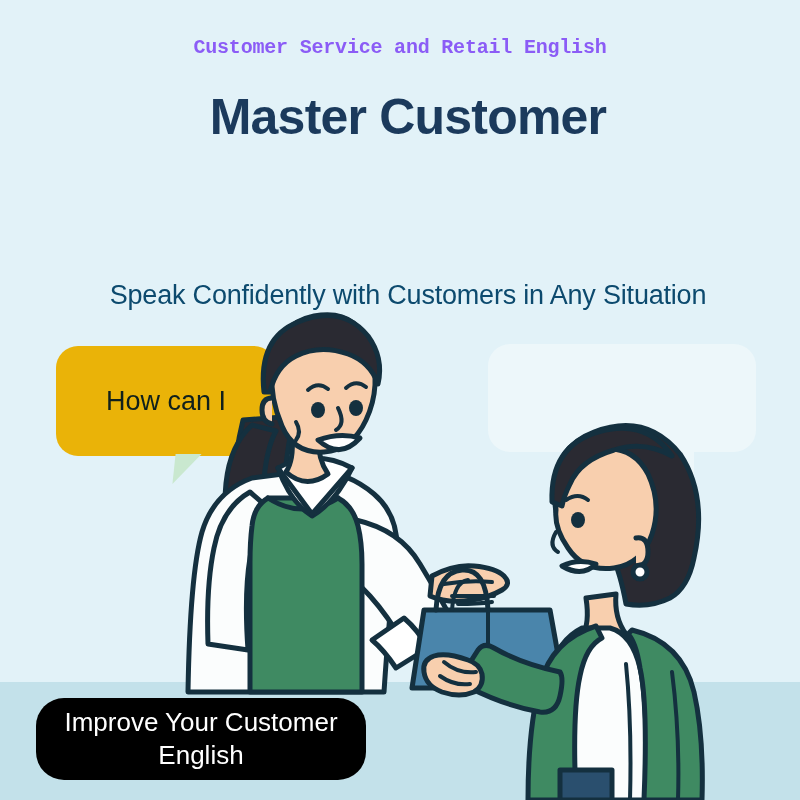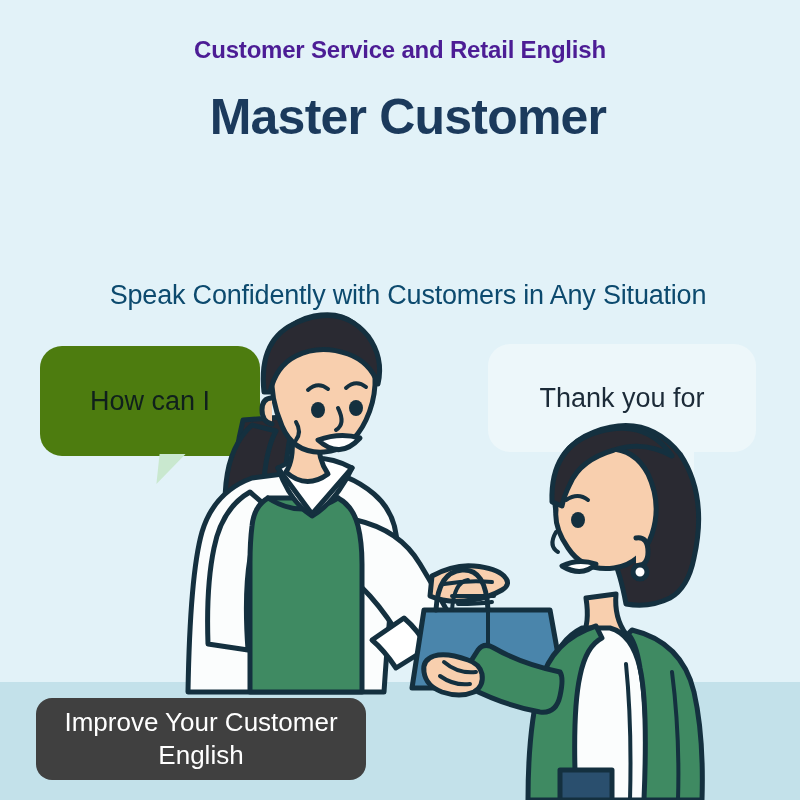--- a/index.html
+++ b/index.html
@@ -32,24 +32,25 @@
     left: 0; top: 682px;
     width: 800px; height: 118px;
     background: #c3e1ea;
   }
   
   .eyebrow {
     position: absolute;
     left: 0; top: 36px;
     width: 800px;
     text-align: center;
-    font-size: 24px;
+    font-size: 20px;
     font-weight: bold;
-    color: #4c1d95;
+    color: #8b5cf6;
     letter-spacing: -0.2px;
+    font-family: Liberation Mono, monospace;
   }
   .headline {
     position: absolute;
     left: 8px; top: 88px;
     width: 800px;
     text-align: center;
     color: #1b3a5c;
     font-size: 50px;
     font-weight: bold;
     line-height: 58px;
@@ -70,23 +71,23 @@
     position: absolute;
     box-sizing: border-box;
     border-radius: 22px;
     display: flex;
     align-items: center;
     justify-content: center;
     text-align: center;
     line-height: 1.28;
   }
   .bubble-left {
-    left: 40px; top: 346px;
+    left: 56px; top: 346px;
     width: 220px; height: 110px;
-    background: #4d7c0f;
+    background: #eab308;
     color: #10201c;
     font-size: 27px;
     padding: 4px 10px;
   }
   .bubble-left .tail {
     position: absolute;
     left: 118px; bottom: -28px;
     width: 0; height: 0;
     border-left: 26px solid #c9e8cf;
     border-bottom: 30px solid transparent;
@@ -108,22 +109,22 @@
     border-right: 24px solid #edf7fa;
     border-bottom: 28px solid transparent;
     border-left: 0 solid transparent;
   }
   .bubble-text { display: block; }
   
   .cta-badge {
     position: absolute;
     left: 36px; top: 698px;
     width: 330px; height: 82px;
-    background: #404040;
-    border-radius: 16px;
+    background: #000000;
+    border-radius: 28px;
     color: #ffffff;
     font-size: 26px;
     line-height: 33px;
     display: flex;
     align-items: center;
     justify-content: center;
     text-align: center;
     box-sizing: border-box;
     padding: 12px 14px;
     z-index: 40;
@@ -154,21 +155,20 @@
 
   <div class="bubble bubble-left">
     <div>
       <span class="bubble-text">How can I</span>
     </div>
     <span class="tail"></span>
   </div>
 
   <div class="bubble bubble-right">
     <div>
-      <span class="bubble-text">Thank you for</span>
     </div>
     <span class="tail"></span>
   </div>
 
   <svg class="scene" viewBox="0 0 800 800">
     <g stroke="#14303f" stroke-width="5" stroke-linejoin="round" stroke-linecap="round" fill="none">
 
       <g>
 
         <path d="M243 420 q-14 55 -6 120 q4 40 16 60 l44 -6 q-16 -60 -12 -118 q3 -36 10 -60 z" fill="#2a2a32"></path>

